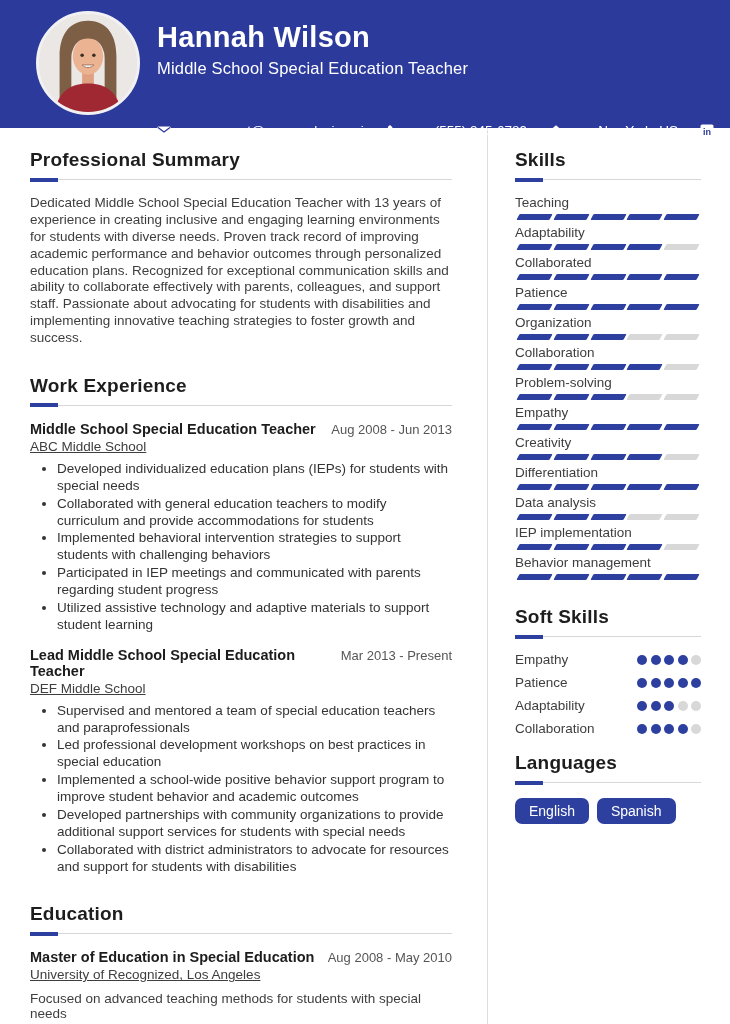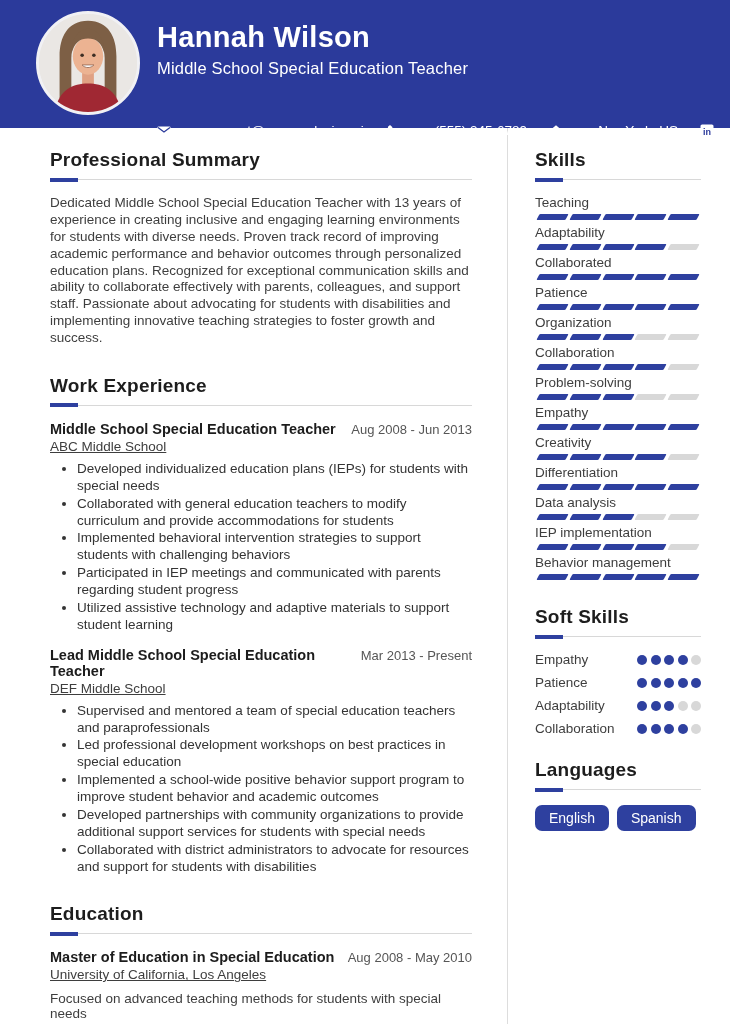--- a/index.html
+++ b/index.html
@@ -16,21 +16,21 @@
          border:3px solid #f1f1f4;overflow:hidden;background:#e9e6e3;}
   .photo svg{display:block;width:100%;height:100%;}
   .hinfo{position:absolute;left:157px;top:22px;right:20px;}
   .hname{margin:0;font-size:29px;line-height:1.05;font-weight:bold;letter-spacing:.3px;}
   .htitle{margin-top:7px;font-size:16.5px;letter-spacing:.2px;}
   .contacts{margin-top:13px;display:flex;align-items:center;gap:22px;font-size:13.5px;white-space:nowrap;}
   .contact{display:flex;align-items:center;gap:19px;color:#fff;text-decoration:none;margin-top:32px;}
   .cicon{display:inline-flex;width:30px;height:14px;}
   .cicon svg{width:14px;height:14px;display:block;}
   
-  .main{display:flex;height:896px;padding-left:20px;}
+  .main{display:flex;height:896px;}
   .col-left{width:488px;padding:21px 35px 0 30px;border-right:1px solid #ddd;}
   .col-right{flex:1;padding:21px 29px 0 27px;}
   h2{margin:0;font-size:19px;font-weight:bold;color:var(--heading);letter-spacing:.2px;}
   .rule{border-top:1px solid var(--rule);position:relative;height:4px;margin:8px 0 12px;}
   .rule::before{content:"";position:absolute;left:0;top:-2.5px;width:28px;height:4px;background:var(--accent);}
   section{margin-top:28px;}
   section:first-child{margin-top:0;}
   
   .summary{margin:0;font-size:13.5px;line-height:1.25;color:var(--body);}
   .job{margin-top:13px;}
@@ -163,21 +163,21 @@
 
     <section>
       <h2>Education</h2>
       <div class="rule"></div>
 
       <div class="job" style="margin-top:10px">
         <div class="job-head">
           <div class="jtitle">Master of Education in Special Education</div>
           <div class="jdates">Aug 2008 - May 2010</div>
         </div>
-        <div class="jcompany">University of California, Los Angeles</div>
+        <div class="jcompany">University of Recognized, Los Angeles</div>
         <p class="ddesc">Focused on advanced teaching methods for students with special needs</p>
       </div>
 
     </section>
 
   </div>
 
   <div class="col-right">
 
     <section>
@@ -353,21 +353,21 @@
         <span class="dots">
             <span class="dot fill"></span>
             <span class="dot fill"></span>
             <span class="dot fill"></span>
             <span class="dot fill"></span>
             <span class="dot"></span>
           </span>
       </div>
     </section>
 
-    <section style="margin-top:23px">
+    <section style="margin-top:16px">
       <h2>Languages</h2>
       <div class="rule"></div>
       <div class="langs">
         <button class="lang">English</button>
         <button class="lang">Spanish</button>
       </div>
     </section>
 
   </div>
 </div>

